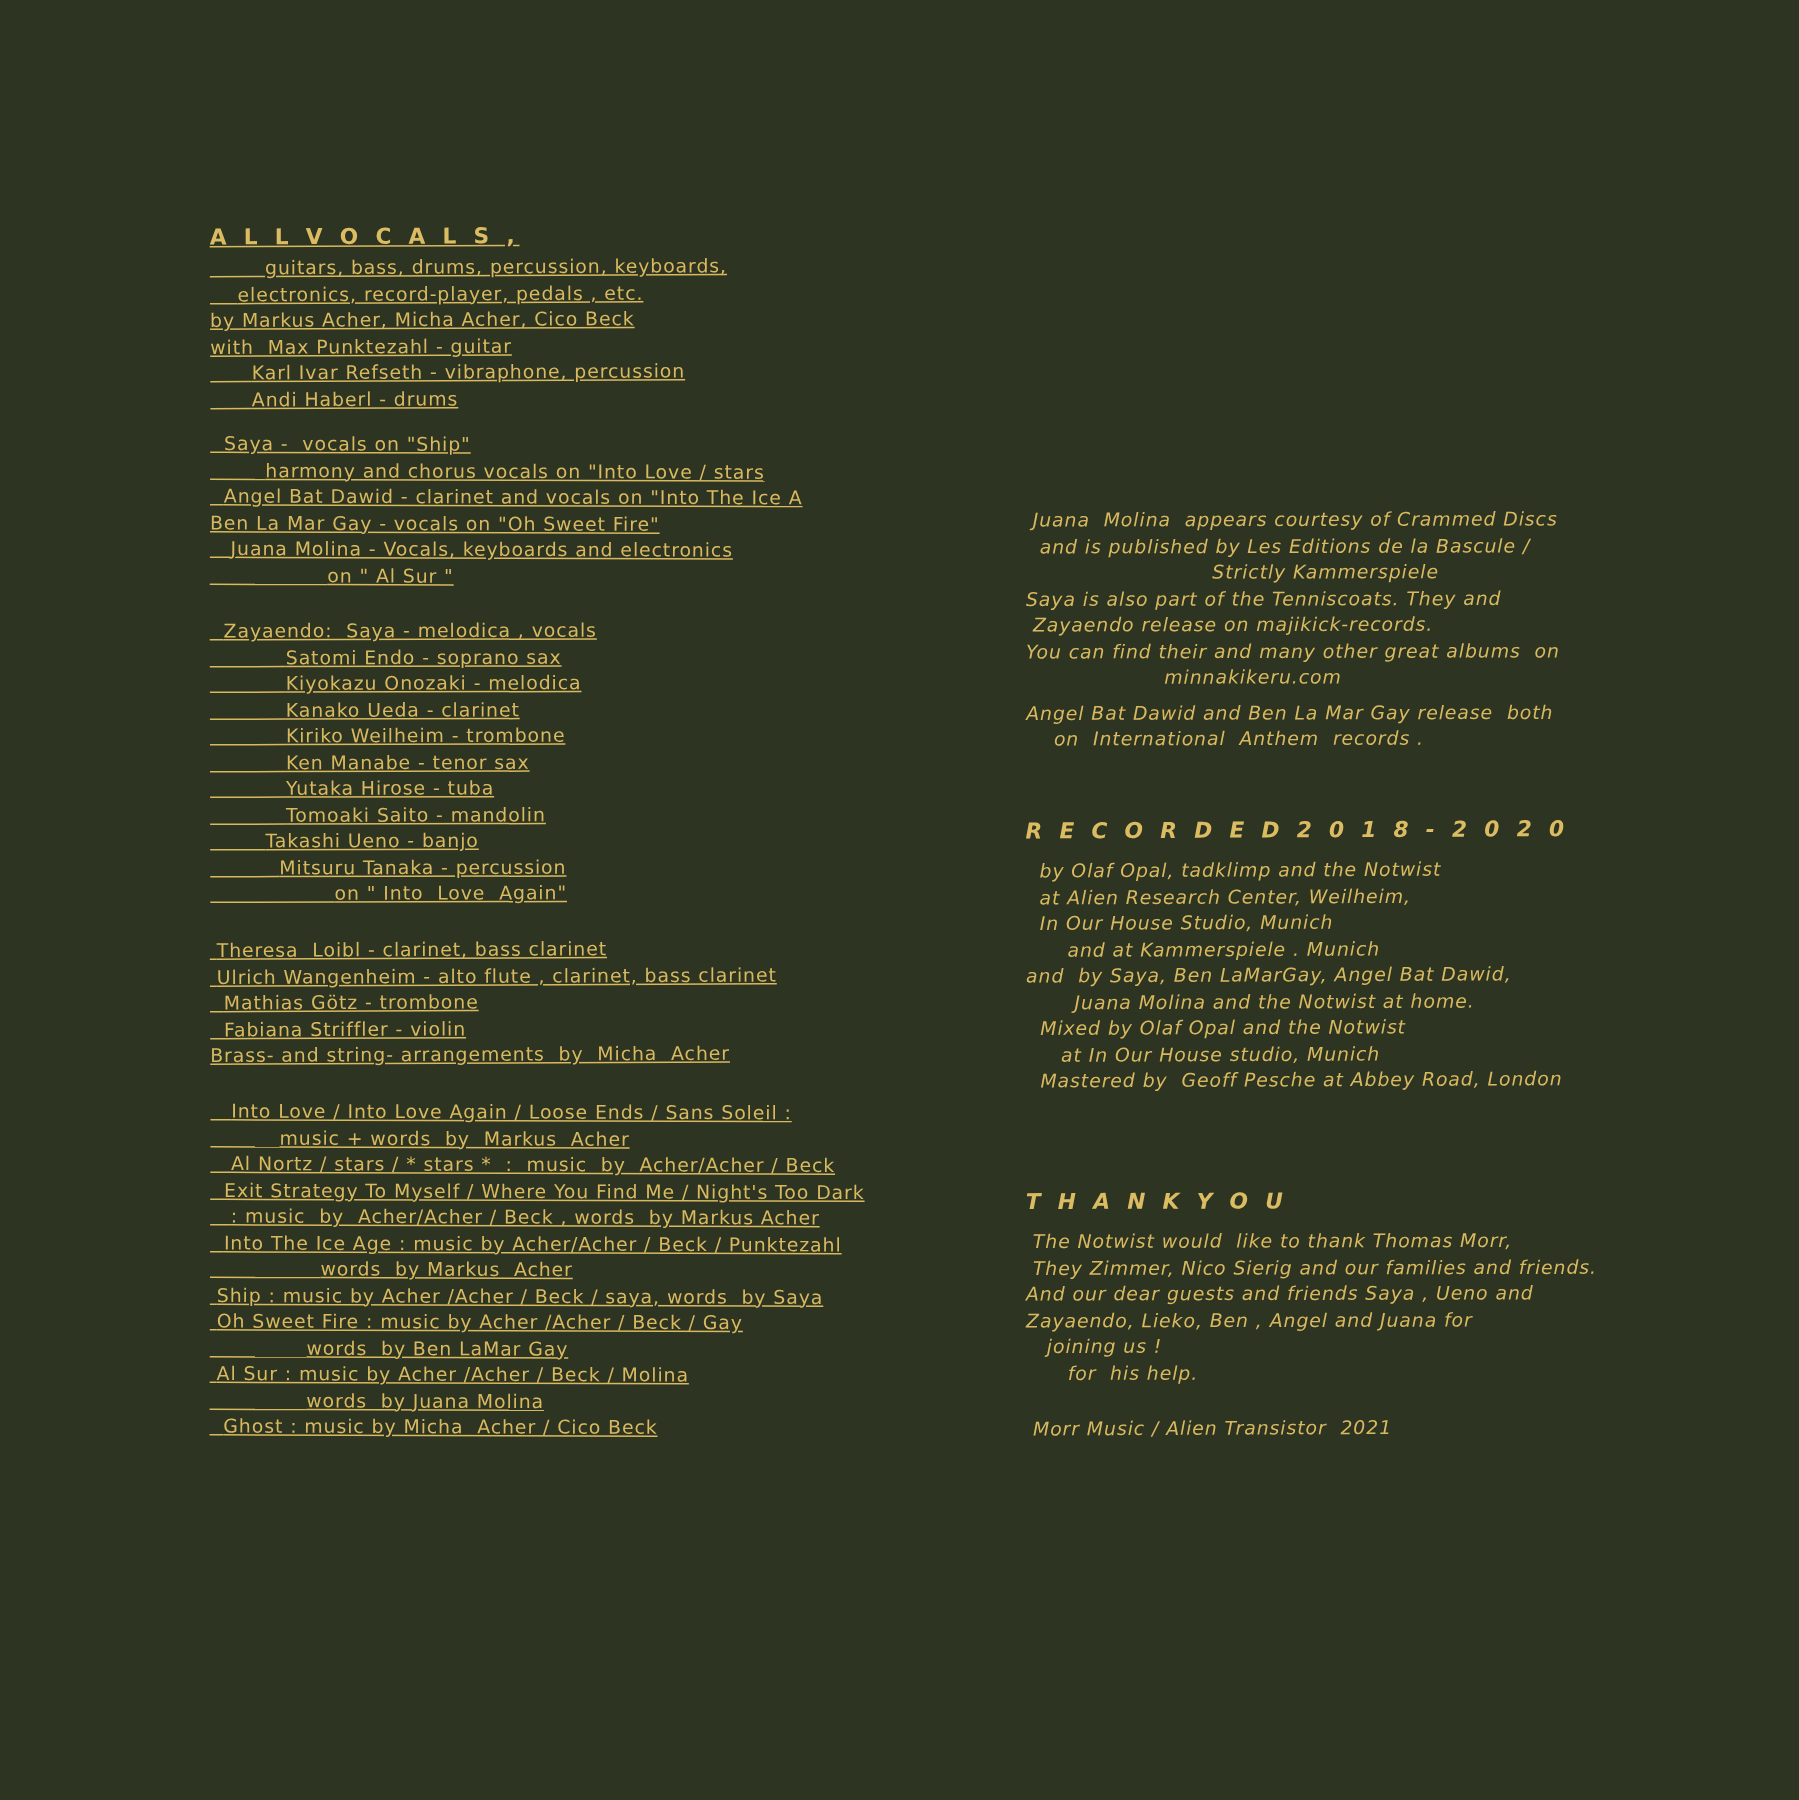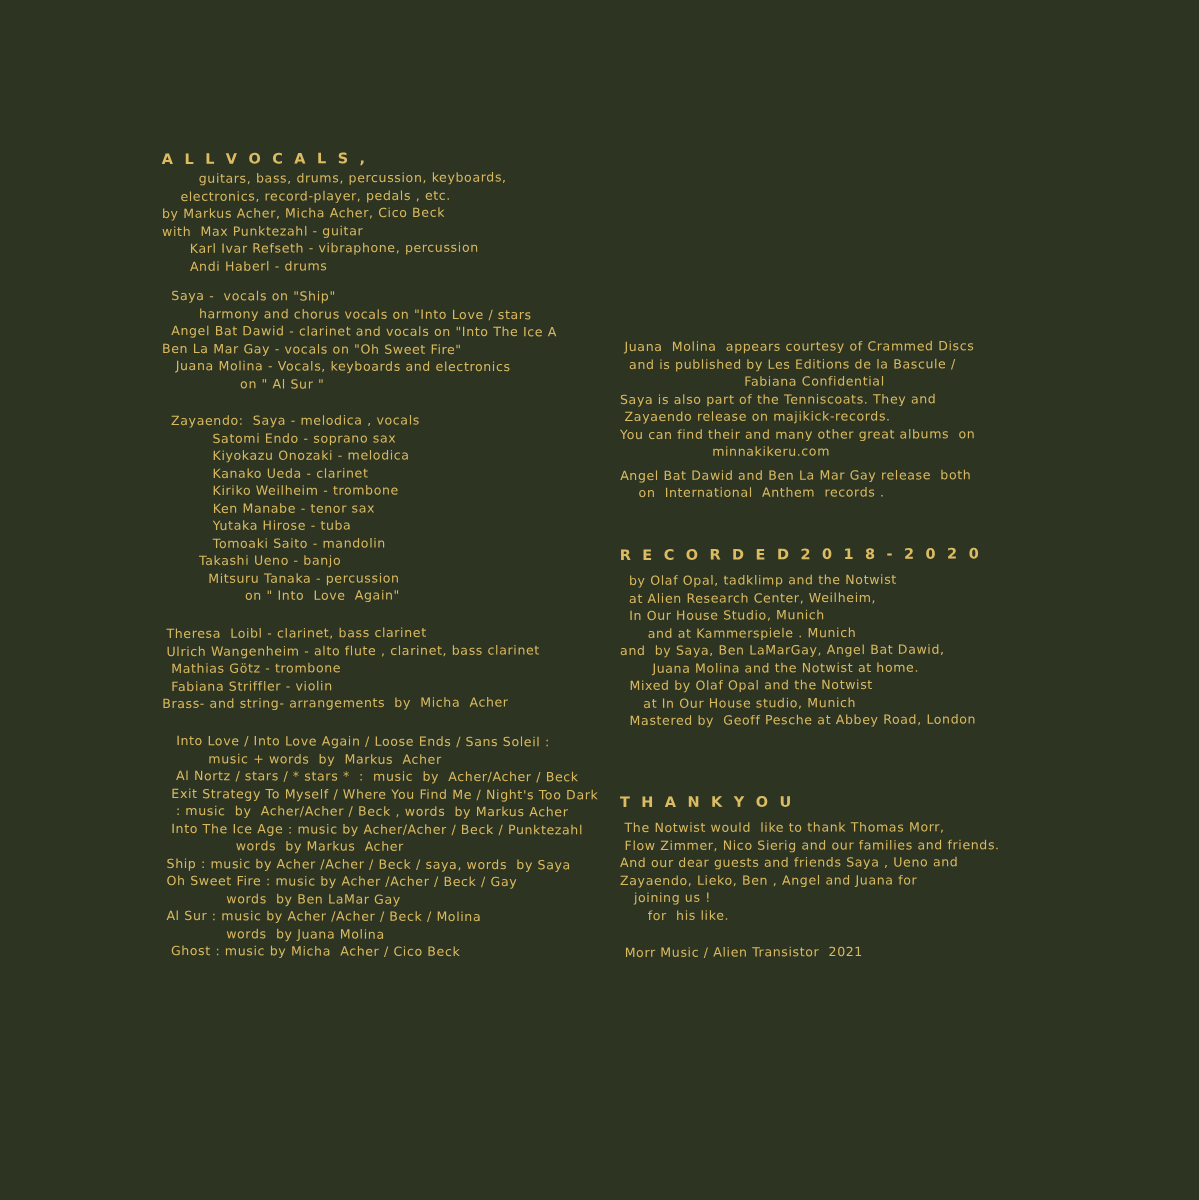--- a/index.html
+++ b/index.html
@@ -19,28 +19,30 @@
     height: 1200px;
     background: #2d3422;
     color: #d8b65a;
   }
   .col {
     position: absolute;
     font-family: "DejaVu Sans", sans-serif;
     color: #d9b95f;
   }
   #left-column {
-    left: 162px;
+    left: 140px;
     top: 148px;
     width: 520px;
+    text-decoration: underline;
   }
   #right-column {
-    left: 620px;
+    left: 684px;
     top: 338px;
     width: 470px;
+    font-style: italic;
   }
   .line {
     font-size: 12.6px;
     line-height: 17.5px;
     letter-spacing: 0.6px;
     white-space: pre-wrap;
     color: #d9b95f;
   }
   .heading {
     font-size: 14.5px;
@@ -131,21 +133,21 @@
       <div class="line">  Ghost : music by Micha  Acher / Cico Beck</div>
     </div>
 
   </div>
 
   <div class="col" id="right-column">
 
     <div class="block tilt-c">
       <div class="line"> Juana  Molina  appears courtesy of Crammed Discs</div>
       <div class="line">  and is published by Les Editions de la Bascule /</div>
-      <div class="line">                           Fabiana Confidential</div>
+      <div class="line">                           Strictly Kammerspiele</div>
       <div class="line">Saya is also part of the Tenniscoats. They and</div>
       <div class="line"> Zayaendo release on majikick-records.</div>
       <div class="line">You can find their and many other great albums  on</div>
       <div class="line">                    minnakikeru.com</div>
       <div class="gap-xs"></div>
       <div class="line">Angel Bat Dawid and Ben La Mar Gay release  both</div>
       <div class="line">    on  International  Anthem  records .</div>
     </div>
 
     <div class="gap-xl"></div>
@@ -166,25 +168,25 @@
 
     <div class="gap-m"></div>
 
 
     <div class="gap-xl"></div>
 
     <div class="block tilt-c">
       <div class="heading">T H A N K   Y O U</div>
       <div class="gap-xs"></div>
       <div class="line"> The Notwist would  like to thank Thomas Morr,</div>
-      <div class="line"> Flow Zimmer, Nico Sierig and our families and friends.</div>
+      <div class="line"> They Zimmer, Nico Sierig and our families and friends.</div>
       <div class="line">And our dear guests and friends Saya , Ueno and</div>
       <div class="line">Zayaendo, Lieko, Ben , Angel and Juana for</div>
       <div class="line">   joining us !</div>
-      <div class="line">      for  his like.</div>
+      <div class="line">      for  his help.</div>
     </div>
 
     <div class="gap-m"></div>
 
     <div class="block tilt-a">
       <div class="line"> Morr Music / Alien Transistor  2021</div>
     </div>
 
   </div>
 

